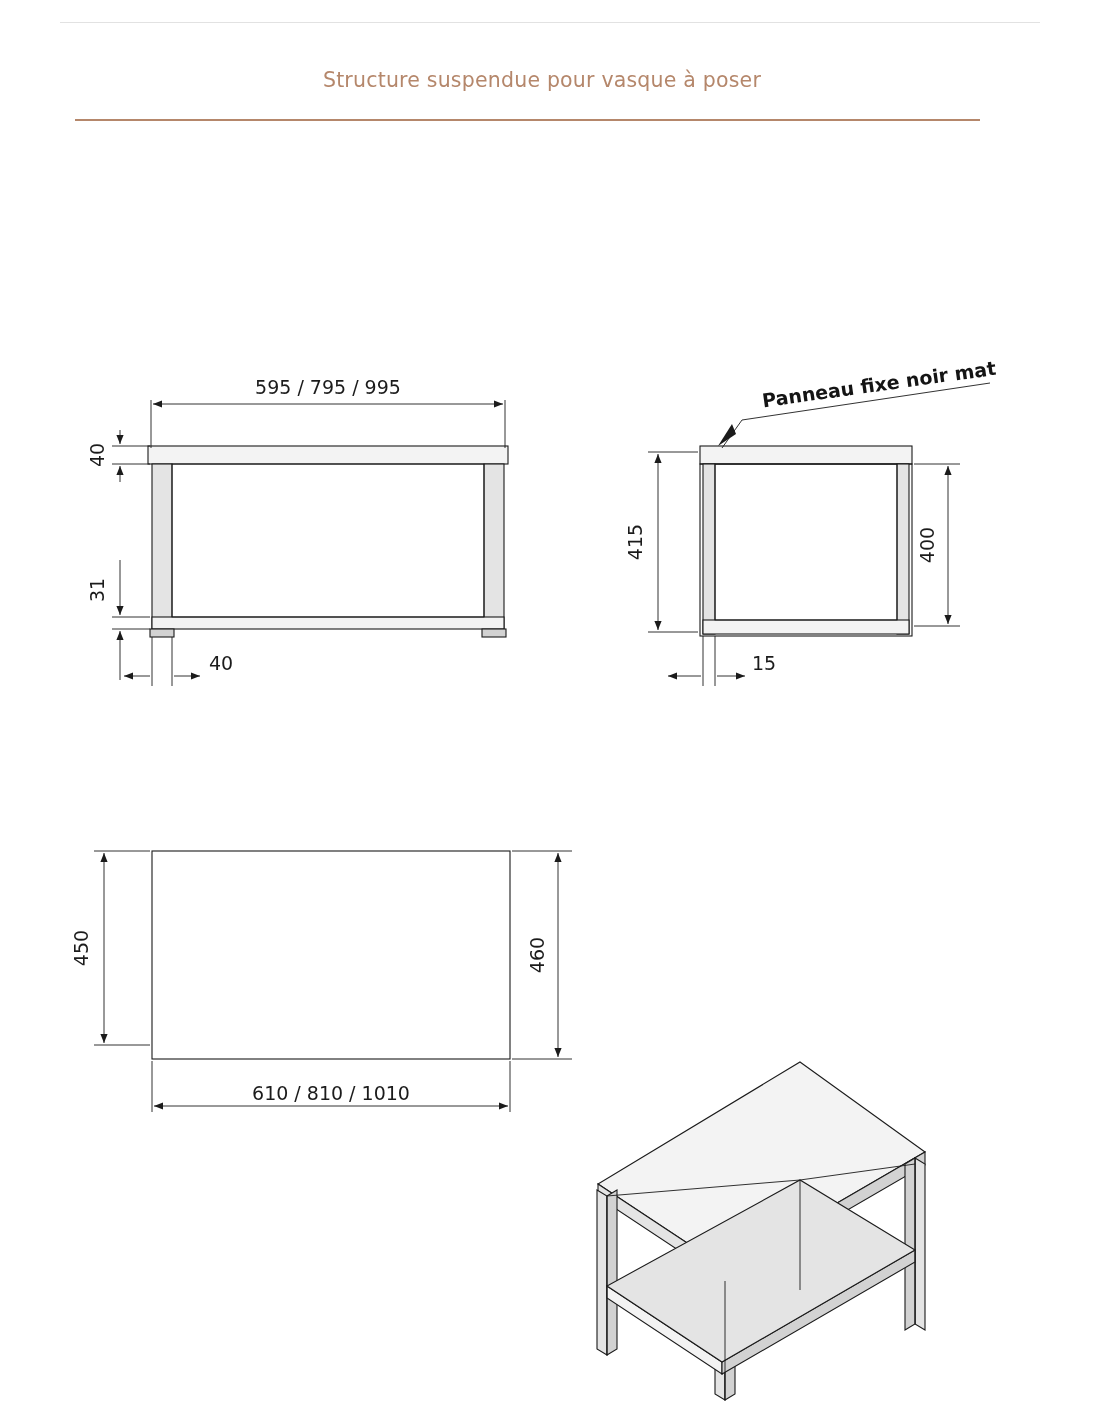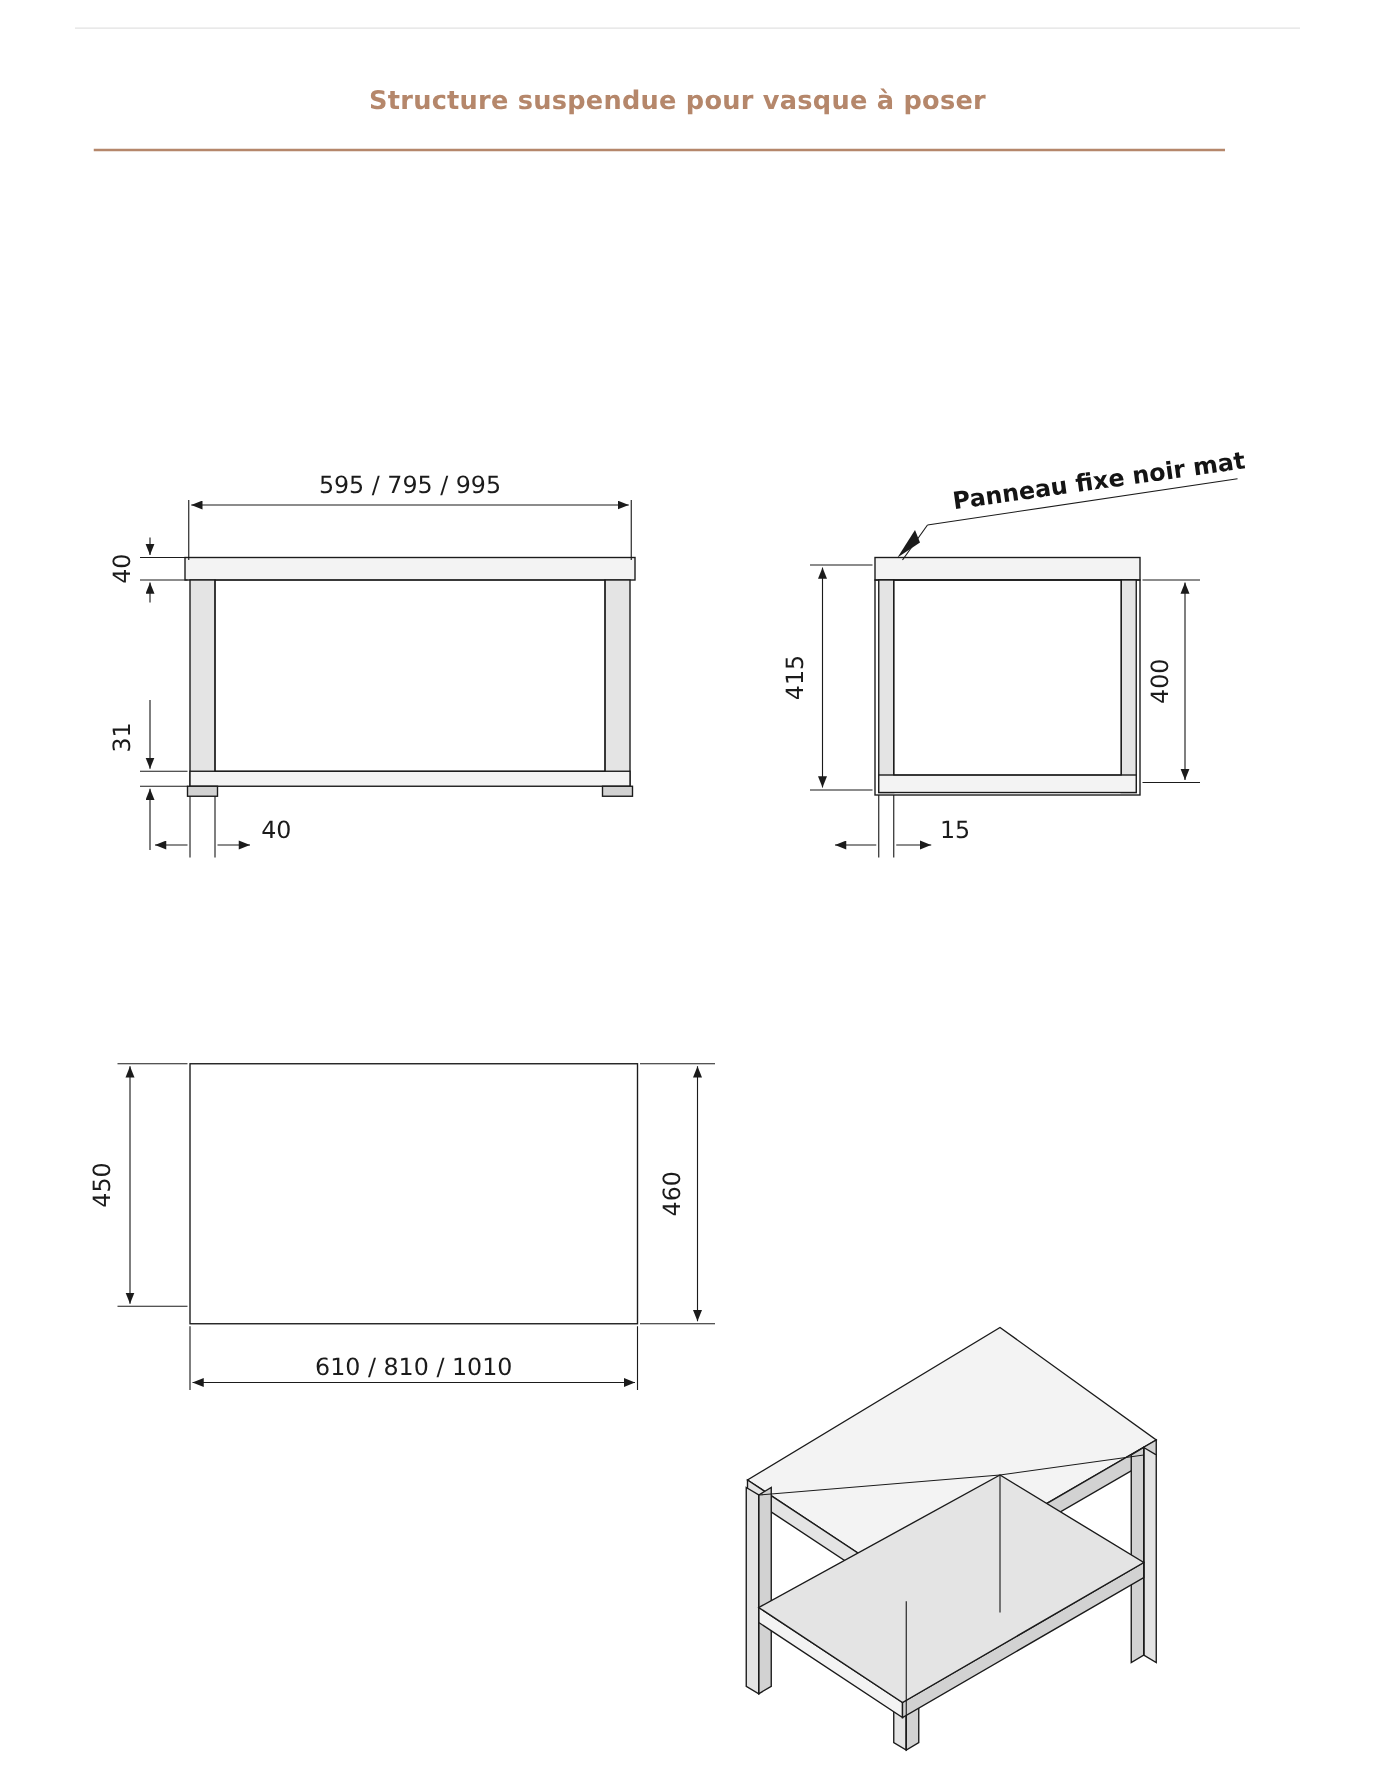--- a/index.html
+++ b/index.html
@@ -25,21 +25,21 @@
     height: 1px;
     background: #e2e2e2;
   }
   .title {
     position: absolute;
     left: 0;
     top: 68px;
     width: 1084px;
     text-align: center;
     font-size: 20.5px;
-    font-weight: bold;
+    font-weight: normal;
     color: #b5876b;
     letter-spacing: 0.2px;
   }
   .title-rule {
     position: absolute;
     left: 75px;
     top: 119px;
     width: 905px;
     height: 1.5px;
     background: #b5876b;

